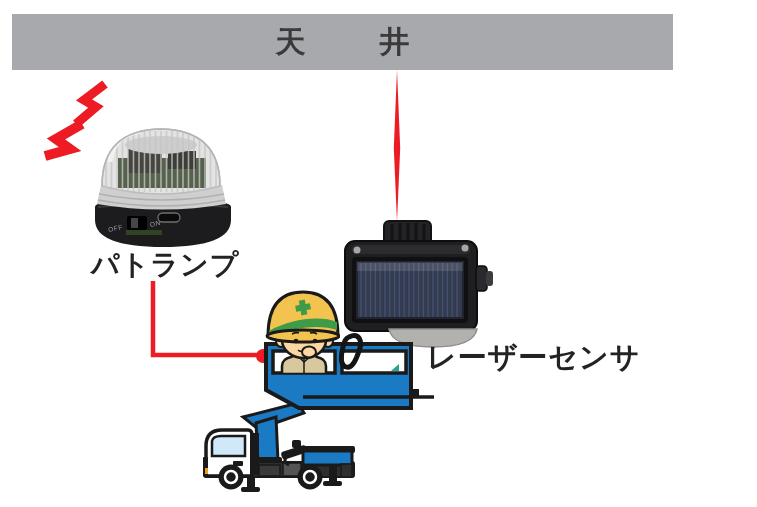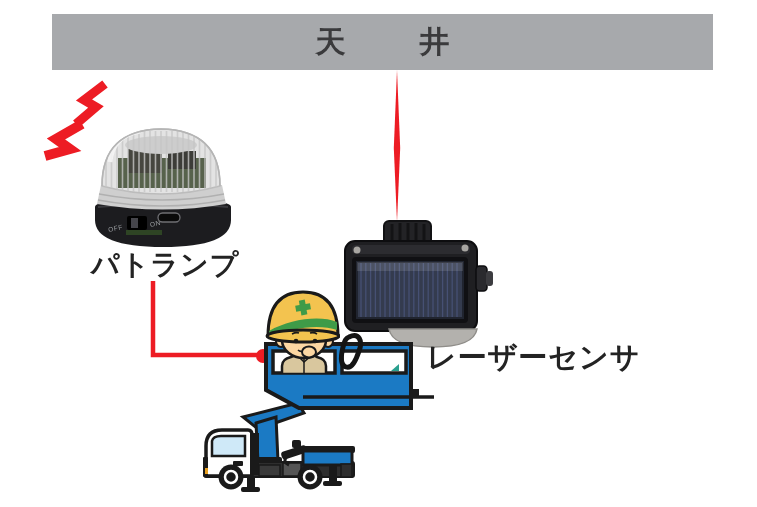--- a/index.html
+++ b/index.html
@@ -1,19 +1,19 @@
 <!DOCTYPE html>
 <html><head>
 <meta charset="utf-8">
 <style>
   html,body{margin:0;padding:0;background:#ffffff;}
   body{font-family:"Liberation Sans","DejaVu Sans",sans-serif;}
   .stage{position:relative;width:757px;height:507px;background:#ffffff;overflow:hidden;}
   .ceiling-bar{position:absolute;left:12px;top:14px;width:661px;height:56px;background:#a7a9ac;
-    display:flex;align-items:center;justify-content:center;margin-left:40px;}
+    display:flex;align-items:center;justify-content:center;}
   .ceiling-label{font-size:30px;font-weight:700;color:#3a3a3c;letter-spacing:22px;padding-left:22px;white-space:pre;}
   .device-label{position:absolute;font-weight:700;color:#232323;white-space:nowrap;}
   .label-patrol{left:91px;top:246px;font-size:28px;letter-spacing:1px;}
   .label-laser{left:427px;top:338px;font-size:29px;letter-spacing:1px;}
   svg.art{position:absolute;left:0;top:0;width:757px;height:507px;}
   .sw-text{font-size:6.5px;fill:#9a9da0;letter-spacing:.5px;font-family:"Liberation Sans",sans-serif;}
 </style>
 </head>
 <body>
 

